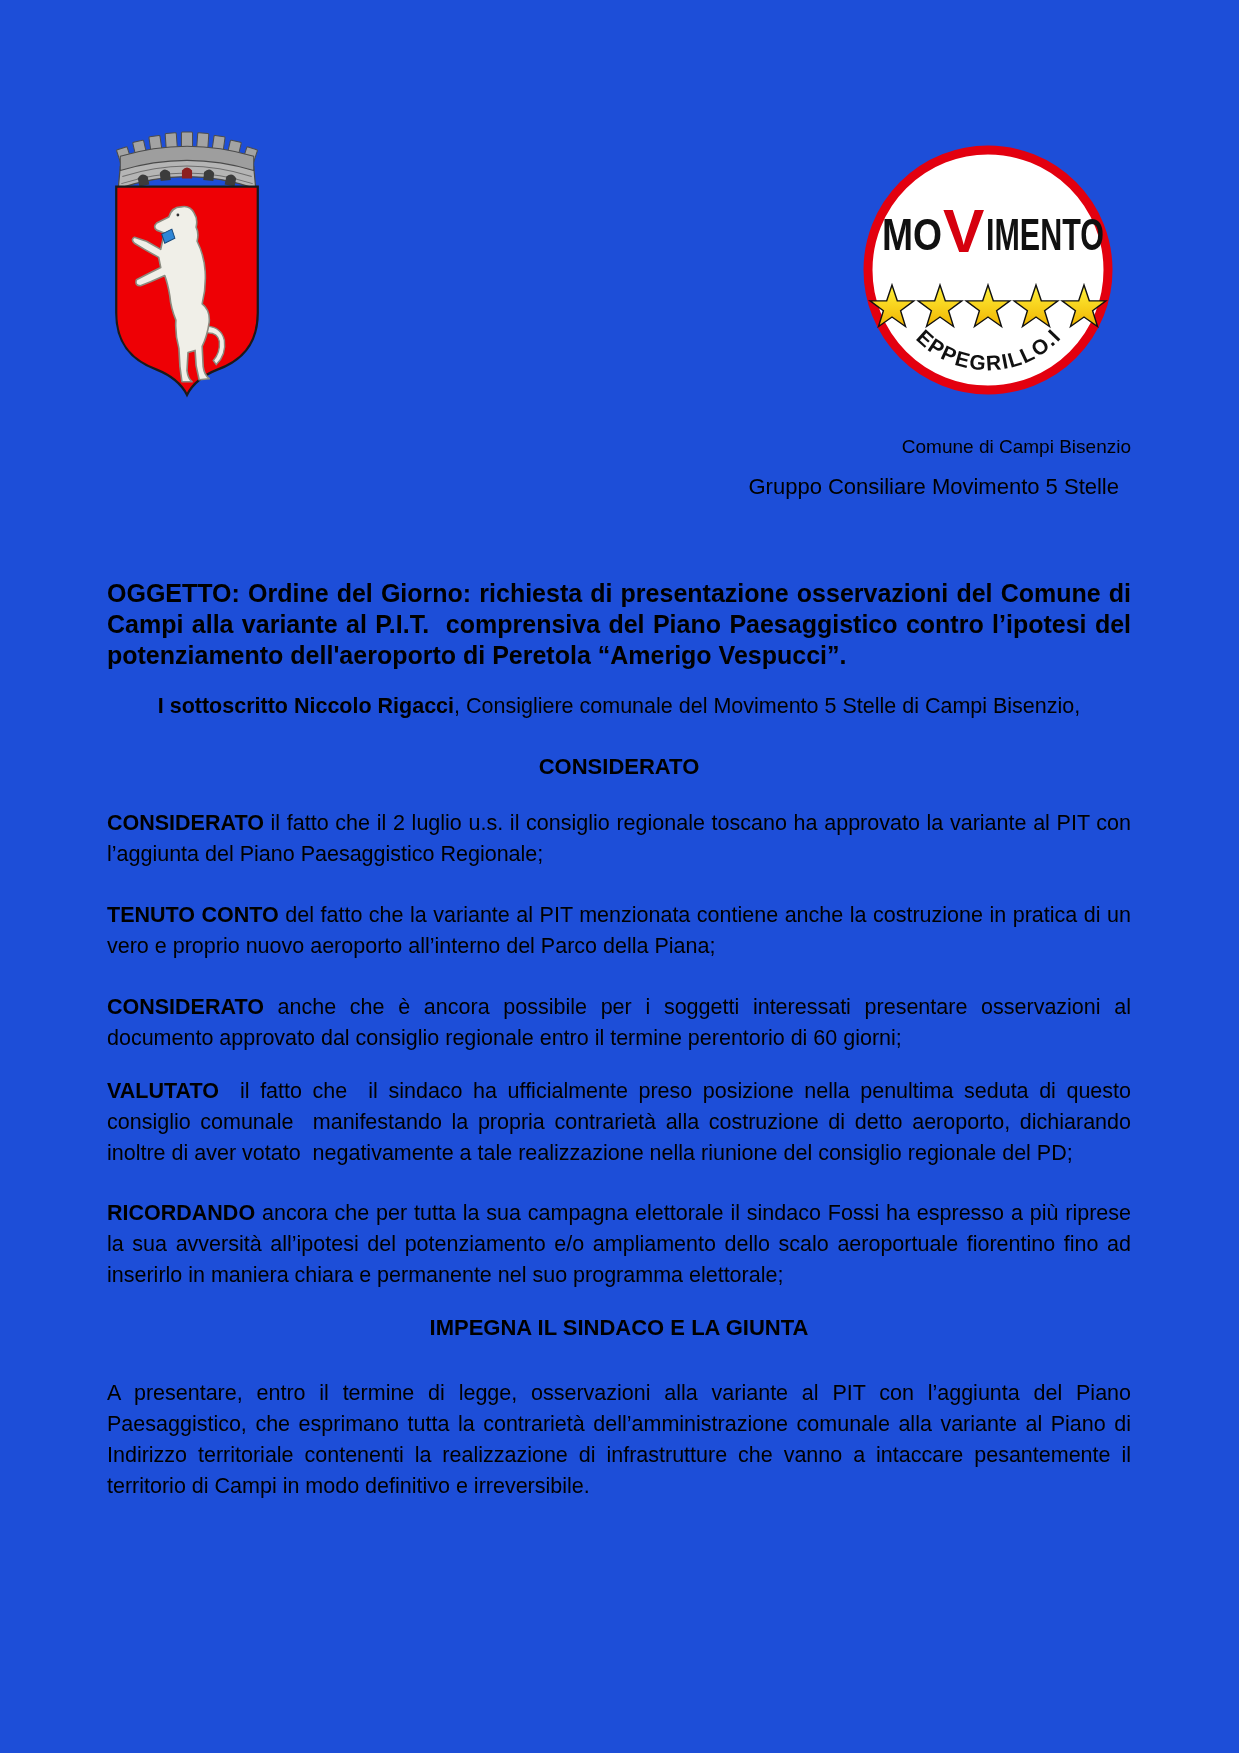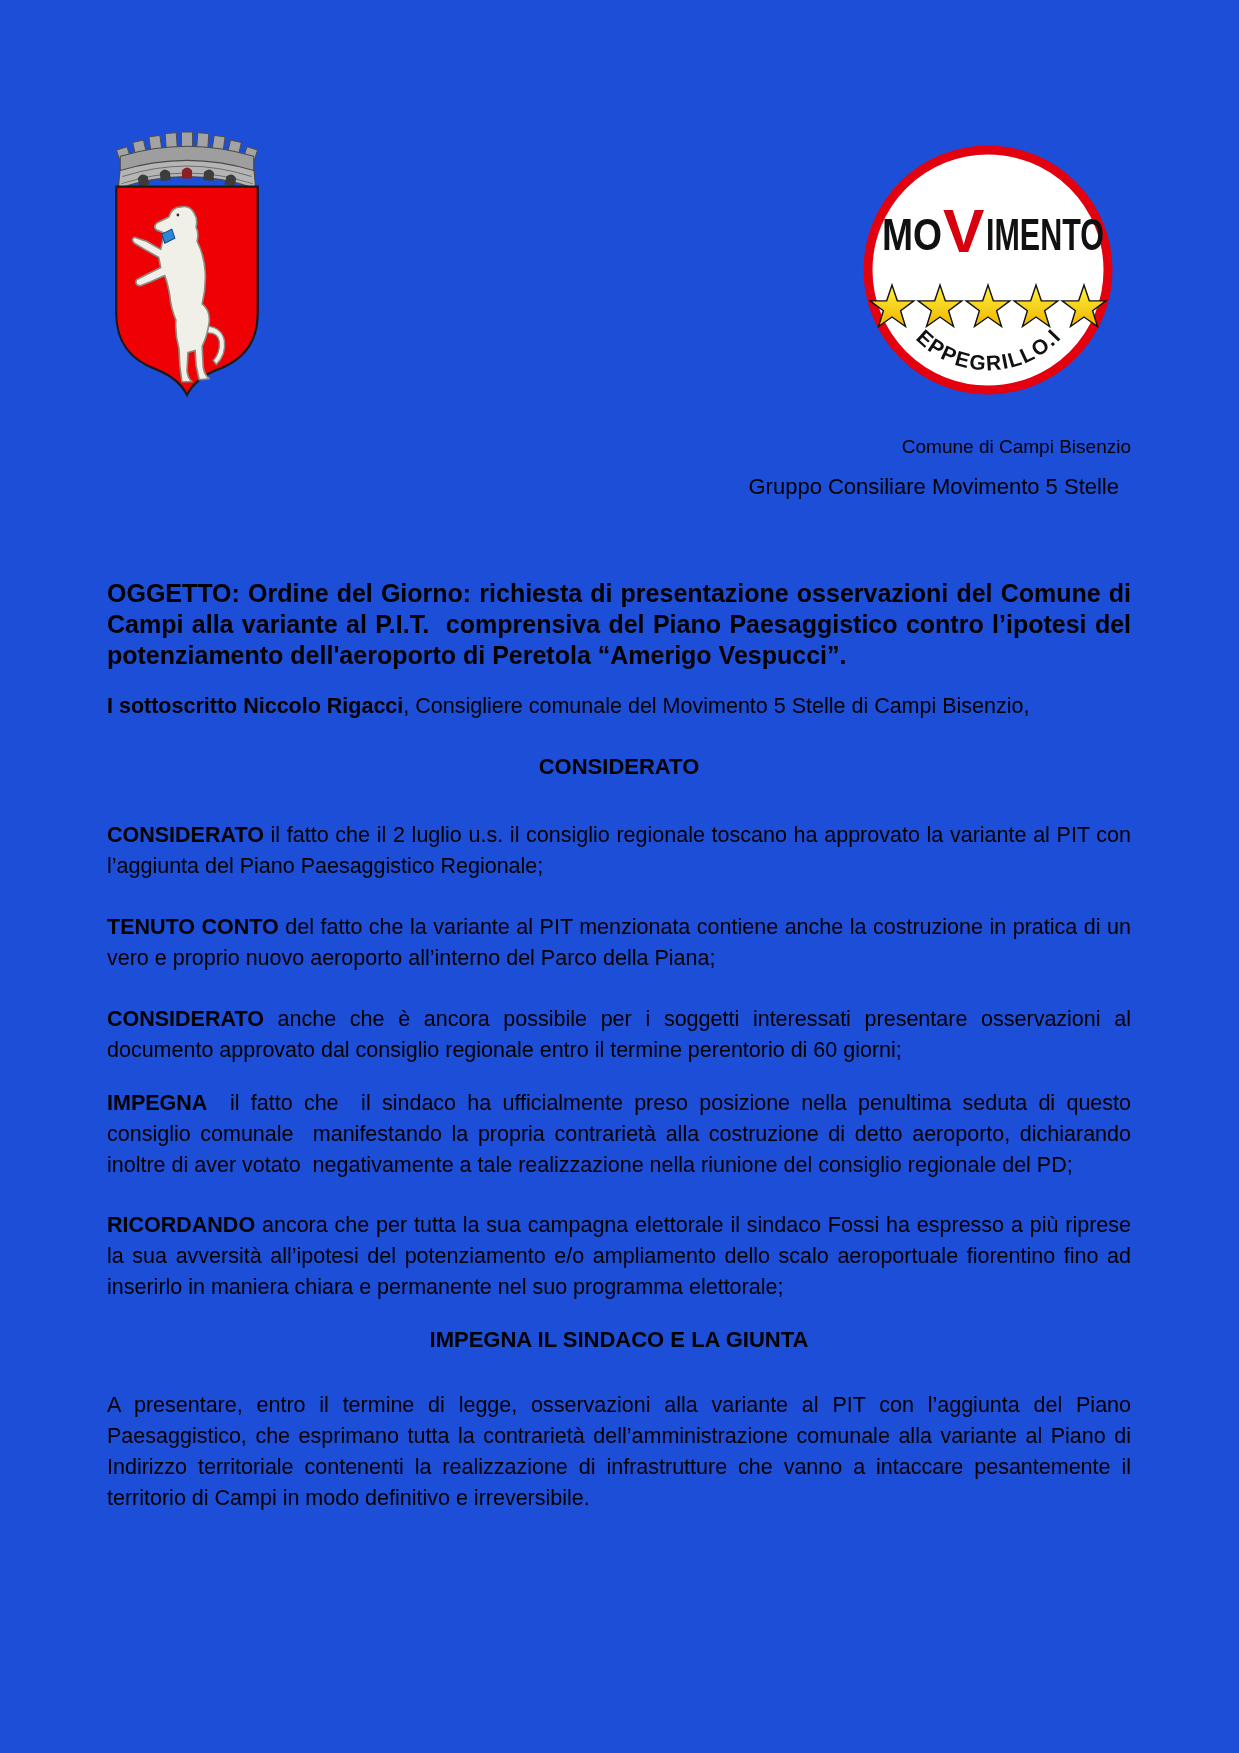--- a/index.html
+++ b/index.html
@@ -9,26 +9,26 @@
   }
   .crest { position:absolute; left:106px; top:126px; }
   .m5s   { position:absolute; left:846px; top:128px; }
   .content { position:absolute; left:107px; top:0; width:1024px; }
   .center { text-align:right; }
   .hdr1 { margin:434px 0 0 0; font-size:19px; line-height:26px; }
   .hdr2 { margin:12px; font-size:22px; line-height:30px; }
   .recipient { margin:75px 0 0 0; font-size:22px; line-height:31px; }
   .oggetto { margin:76px 0 0 0; font-size:25px; font-weight:bold;
              line-height:31px; text-align:justify; white-space:pre-wrap; }
-  .subscriber { margin:20px 0 0 0; font-size:21.5px; line-height:31px; }
+  .subscriber { margin:20px 0 0 0; font-size:21.5px; line-height:31px;text-align:center; }
   .heading { font-size:22px; font-weight:bold; text-align:center; line-height:31px; }
   .h-considerato { margin:29px 0 0 0; }
   .h-impegna { margin:21px 0 0 0; }
   .para { font-size:21.5px; line-height:31px; text-align:justify; white-space:pre-wrap; margin:0; }
-  .mt26 { margin-top:38px; } .mt30 { margin-top:30px; }
+  .mt26 { margin-top:26px; } .mt30 { margin-top:30px; }
   .mt22 { margin-top:22px; } .mt29 { margin-top:29px; } .mt35 { margin-top:35px; }
   .lead { font-weight:bold; }
   .closing { text-align:justify; }
 </style>
 </head>
 <body>
 
 <div class="page">
 
   <svg class="crest" width="162" height="278" viewBox="0 0 160 275" aria-hidden="true">
@@ -108,21 +108,21 @@
     <p class="subscriber"><span class="lead">I sottoscritto Niccolo Rigacci</span><span>, Consigliere comunale del Movimento 5 Stelle di Campi Bisenzio,</span></p>
 
     <p class="heading h-considerato">CONSIDERATO</p>
 
     <p class="para mt26"><span class="lead">CONSIDERATO</span><span> il fatto che il 2 luglio u.s. il consiglio regionale toscano ha approvato la variante al PIT con l’aggiunta del Piano Paesaggistico Regionale;</span></p>
 
     <p class="para mt30"><span class="lead">TENUTO CONTO</span><span> del fatto che la variante al PIT menzionata contiene anche la costruzione in pratica di un vero e proprio nuovo aeroporto all’interno del Parco della Piana;</span></p>
 
     <p class="para mt30"><span class="lead">CONSIDERATO</span><span> anche che è ancora possibile per i soggetti interessati presentare osservazioni al documento approvato dal consiglio regionale entro il termine perentorio di 60 giorni;</span></p>
 
-    <p class="para mt22"><span class="lead">IMPEGNA</span><span>  il fatto che  il sindaco ha ufficialmente preso posizione nella penultima seduta di questo consiglio comunale  manifestando la propria contrarietà alla costruzione di detto aeroporto, dichiarando inoltre di aver votato  negativamente a tale realizzazione nella riunione del consiglio regionale del PD;</span></p>
+    <p class="para mt22"><span class="lead">VALUTATO</span><span>  il fatto che  il sindaco ha ufficialmente preso posizione nella penultima seduta di questo consiglio comunale  manifestando la propria contrarietà alla costruzione di detto aeroporto, dichiarando inoltre di aver votato  negativamente a tale realizzazione nella riunione del consiglio regionale del PD;</span></p>
 
     <p class="para mt29"><span class="lead">RICORDANDO</span><span> ancora che per tutta la sua campagna elettorale il sindaco Fossi ha espresso a più riprese la sua avversità all’ipotesi del potenziamento e/o ampliamento dello scalo aeroportuale fiorentino fino ad inserirlo in maniera chiara e permanente nel suo programma elettorale;</span></p>
 
     <p class="heading h-impegna">IMPEGNA IL SINDACO E LA GIUNTA</p>
 
     <p class="para closing mt35">A presentare, entro il termine di legge, osservazioni alla variante al PIT con l’aggiunta del Piano Paesaggistico, che esprimano tutta la contrarietà dell’amministrazione comunale alla variante al Piano di Indirizzo territoriale contenenti la realizzazione di infrastrutture che vanno a intaccare pesantemente il territorio di Campi in modo definitivo e irreversibile.</p>
   </div>
 
 </div>
 

